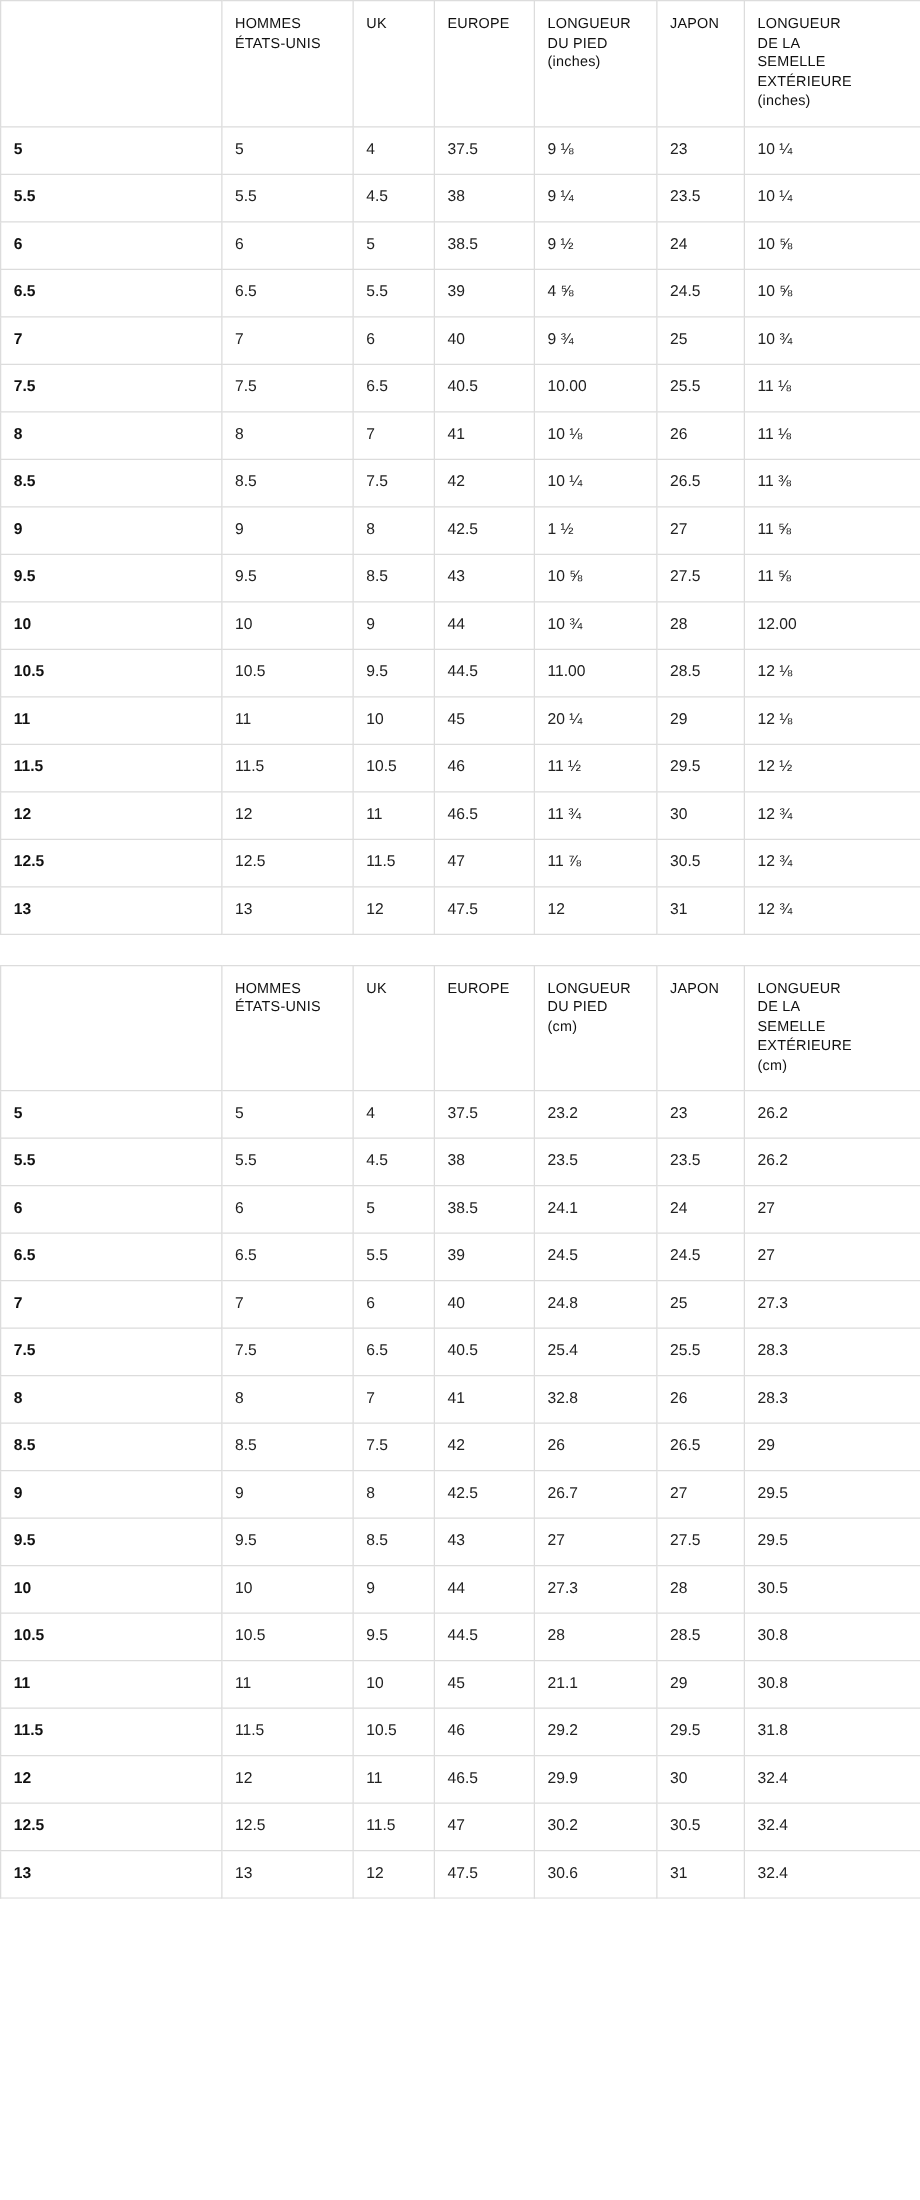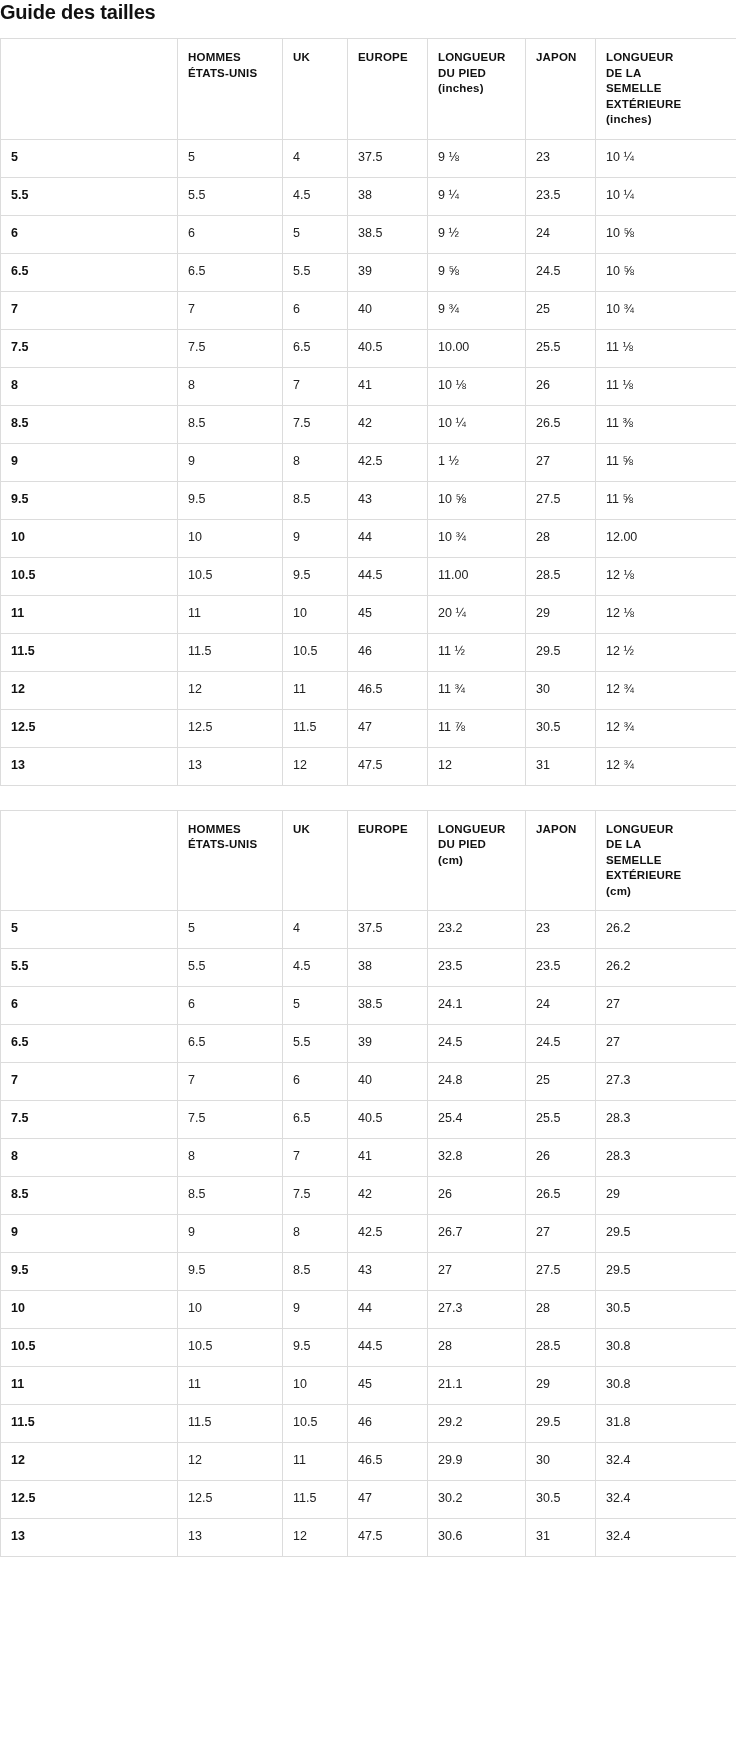--- a/index.html
+++ b/index.html
@@ -55,21 +55,21 @@
     vertical-align: top;
     line-height: 1.35;
     font-weight: normal;
     color: #222222;
   }
   table.size-table th:first-child,
   table.size-table td:first-child {
     border-left: 1px solid #dcdcdc;
   }
   table.size-table thead th {
-    font-weight: bold;
+    font-weight: normal;
     font-size: 11.5px;
     letter-spacing: 0.2px;
     padding-top: 11px;
     padding-bottom: 11px;
     height: 96px;
     color: #111111;
     white-space: pre-line;
     margin-top: 36px;
   }
   table.size-table thead th.blank { border-right: 1px solid #dcdcdc; }
@@ -80,21 +80,20 @@
   }
   table.size-table tbody tr td,
   table.size-table tbody tr th {
     height: 38px;
   }
 </style>
 </head>
 <body>
 
 <div class="page">
-  <h1 class="page-title">Guide des tailles</h1>
   <div id="tables-container">
       <table class="size-table">
         <colgroup>
           <col class="c0">
           <col class="c1">
           <col class="c2">
           <col class="c3">
           <col class="c4">
           <col class="c5">
           <col class="c6">
@@ -143,21 +142,21 @@
             <td>38.5</td>
             <td>9 ½</td>
             <td>24</td>
             <td>10 ⅝</td>
           </tr>
           <tr>
             <th class="rowhead">6.5</th>
             <td>6.5</td>
             <td>5.5</td>
             <td>39</td>
-            <td>9 ⅝</td>
+            <td>4 ⅝</td>
             <td>24.5</td>
             <td>10 ⅝</td>
           </tr>
           <tr>
             <th class="rowhead">7</th>
             <td>7</td>
             <td>6</td>
             <td>40</td>
             <td>9 ¾</td>
             <td>25</td>

